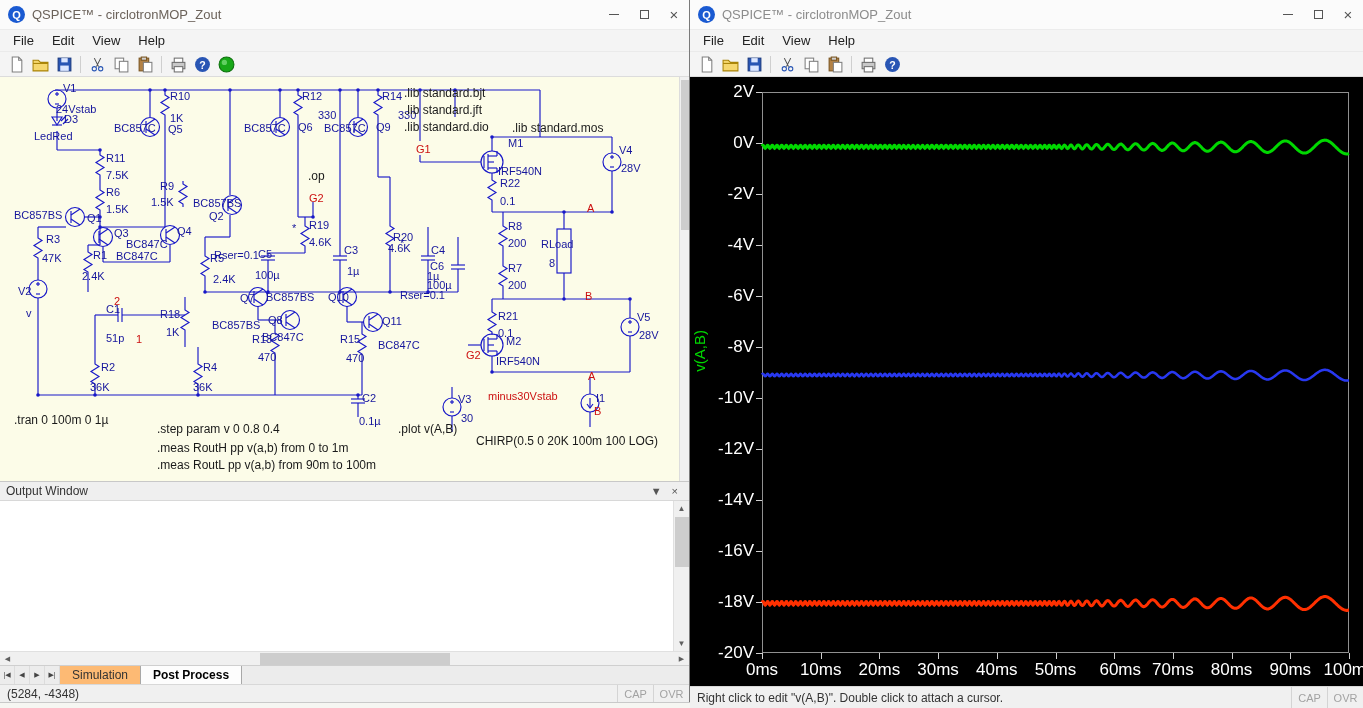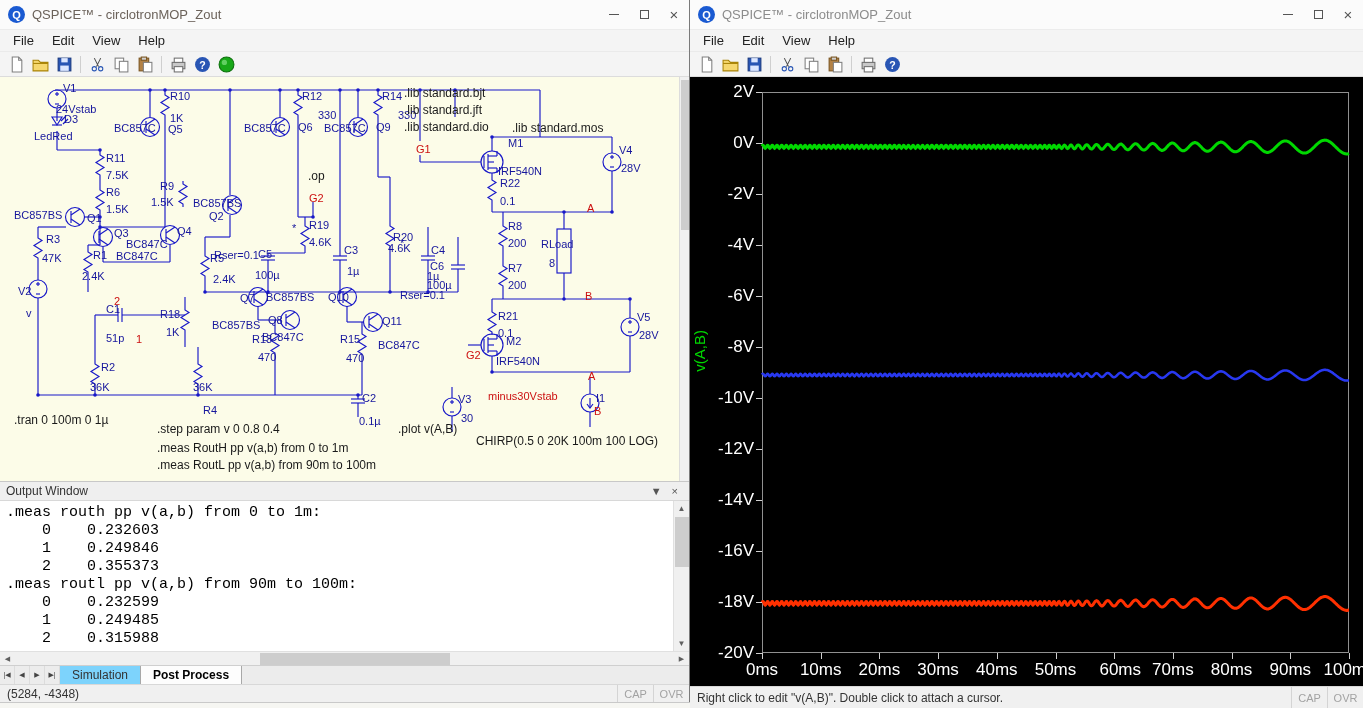--- a/index.html
+++ b/index.html
@@ -53,21 +53,21 @@
   
   .hscroll-row{position:relative;height:14px;background:#f0f0f0;border-top:1px solid #e0e0e0}
   .hs-arrow{position:absolute;top:0;width:15px;height:14px;display:flex;align-items:center;justify-content:center;
     font-size:7px;color:#606060}
   .hs-thumb{position:absolute;top:1px;height:12px;left:260px;width:190px;background:#cdcdcd}
   
   .tabrow{height:19px;background:#ececec;display:flex;align-items:stretch;border-top:1px solid #cfcfcf}
   .tab-nav{width:15px;display:flex;align-items:center;justify-content:center;font-size:7px;color:#444;
     border-right:1px solid #dcdcdc}
   .tab{font-size:12px;padding:0 12px;display:flex;align-items:center;border-right:1px solid #a8a8a8;
-    background:#7dd3fc;color:#333}
+    background:#fdba74;color:#333}
   .tab.active{background:#fdfdfd;font-weight:bold;color:#000}
   .tab-filler{flex:1;background:#ececec}
   
   .statusbar{height:18px;background:#f0f0f0;border-top:1px solid #d8d8d8;display:flex;align-items:center;font-size:12px;color:#333}
   .win-right .statusbar{height:22px}
   .sb-left{flex:1;padding-left:7px;white-space:nowrap;overflow:hidden}
   .sb-cell{width:36px;text-align:center;color:#a2a2a2;border-left:1px solid #d4d4d4;font-size:11px;align-self:stretch;
     display:flex;align-items:center;justify-content:center}
   .behind-strip{position:absolute;left:0;top:702px;width:690px;height:6px;background:#f6f6f2;border-top:1px solid #c9c9c9}
   
@@ -480,21 +480,21 @@
         <span class="sch-label lb-blue" style="left: 340px; top: 257px;">R15</span>
         <span class="sch-label lb-blue" style="left: 346px; top: 276px;">470</span>
         <span class="sch-label lb-blue" style="left: 498px; top: 234px;">R21</span>
         <span class="sch-label lb-blue" style="left: 498px; top: 251px;">0.1</span>
         <span class="sch-label lb-blue" style="left: 506px; top: 259px;">M2</span>
         <span class="sch-label lb-blue" style="left: 496px; top: 279px;">IRF540N</span>
         <span class="sch-label lb-blue" style="left: 637px; top: 235px;">V5</span>
         <span class="sch-label lb-blue" style="left: 639px; top: 253px;">28V</span>
         <span class="sch-label lb-blue" style="left: 101px; top: 285px;">R2</span>
         <span class="sch-label lb-blue" style="left: 90px; top: 305px;">36K</span>
-        <span class="sch-label lb-blue" style="left: 203px; top: 285px; margin-top: 43px;">R4</span>
+        <span class="sch-label lb-blue" style="left: 203px; top: 285px;">R4</span>
         <span class="sch-label lb-blue" style="left: 193px; top: 305px;">36K</span>
         <span class="sch-label lb-blue" style="left: 362px; top: 316px;">C2</span>
         <span class="sch-label lb-blue" style="left: 359px; top: 339px;">0.1µ</span>
         <span class="sch-label lb-blue" style="left: 458px; top: 317px;">V3</span>
         <span class="sch-label lb-blue" style="left: 461px; top: 336px;">30</span>
         <span class="sch-label lb-blue" style="left: 596px; top: 316px;">I1</span>
         <span class="sch-label lb-red" style="left: 416px; top: 67px;">G1</span>
         <span class="sch-label lb-red" style="left: 309px; top: 116px;">G2</span>
         <span class="sch-label lb-red" style="left: 466px; top: 273px;">G2</span>
         <span class="sch-label lb-red" style="left: 587px; top: 126px;">A</span>
@@ -520,21 +520,20 @@
       <div class="thumb"></div>
     </div>
   </div>
   <div class="outwin-header">
     <span>Output Window</span>
     <span class="spacer"></span>
     <span class="outwin-btn">▼</span>
     <span class="outwin-btn">×</span>
   </div>
   <div class="outwin-body">
-    <div class="out-lines" id="output-lines"><div>.meas routh pp v(a,b) from 0 to 1m:</div><div>    0    0.232603</div><div>    1    0.249846</div><div>    2    0.355373</div><div>.meas routl pp v(a,b) from 90m to 100m:</div><div>    0    0.232599</div><div>    1    0.249485</div><div>    2    0.315988</div></div>
     <div class="vscroll16">
       <div class="vs-arrow">▲</div>
       <div class="vs-thumb"></div>
       <div class="vs-arrow down">▼</div>
     </div>
   </div>
   <div class="hscroll-row">
     <div class="hs-arrow" style="left:0">◀</div>
     <div class="hs-thumb"></div>
     <div class="hs-arrow" style="right:0">▶</div>

